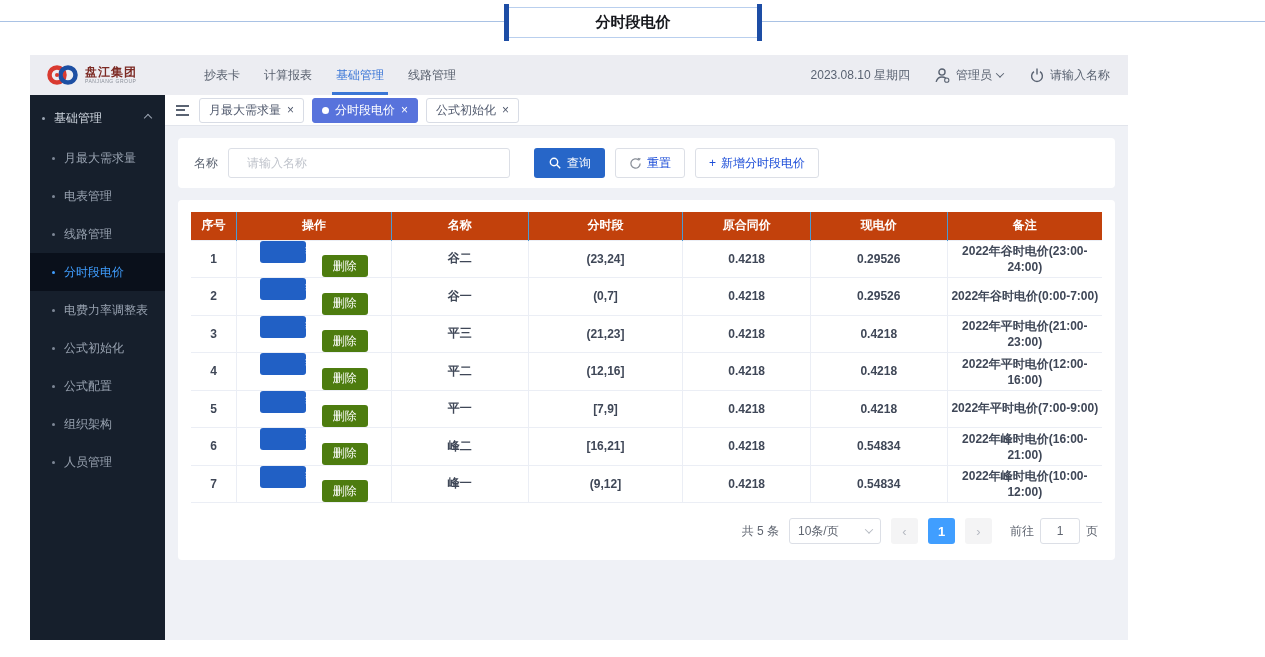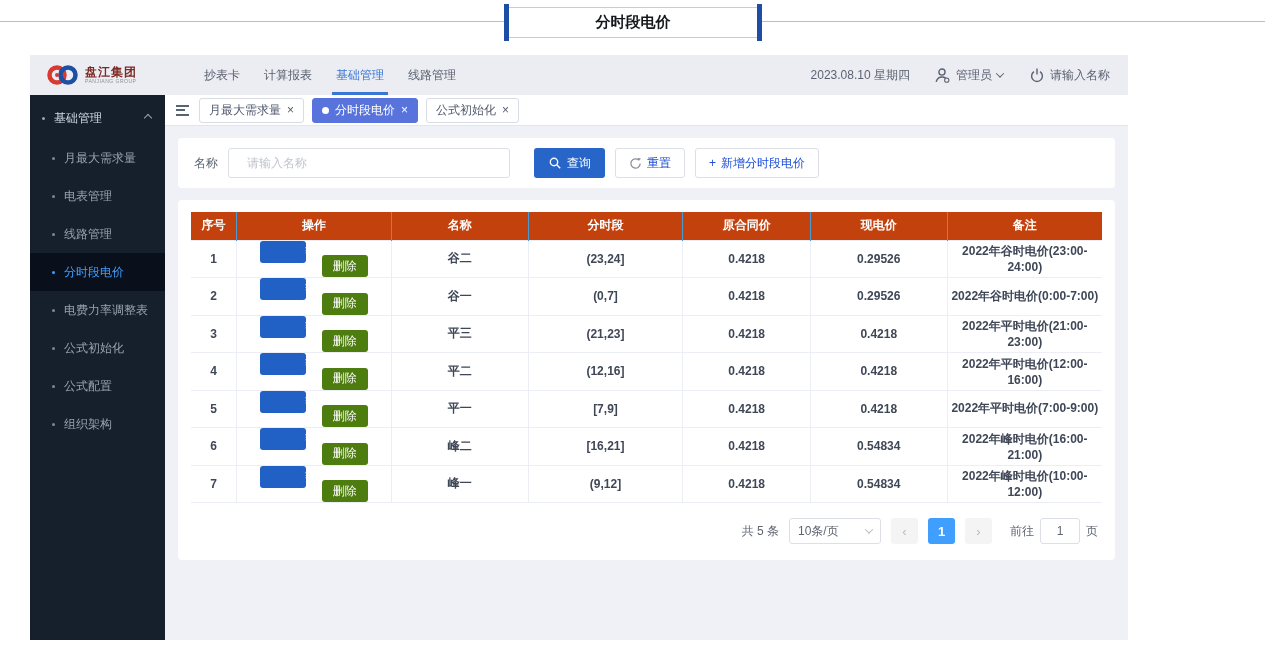--- a/index.html
+++ b/index.html
@@ -148,20 +148,21 @@
           <i class="chev up"></i>
         </div>
         <div class="sb-item">月最大需求量</div>
         <div class="sb-item">电表管理</div>
         <div class="sb-item">线路管理</div>
         <div class="sb-item active">分时段电价</div>
         <div class="sb-item">电费力率调整表</div>
         <div class="sb-item">公式初始化</div>
         <div class="sb-item">公式配置</div>
         <div class="sb-item">组织架构</div>
+        <div class="sb-item">人员管理</div>
       </div>
 
       <div class="main">
         <div class="tabbar">
           <span class="bars">
               <i></i>
               <i></i>
               <i></i>
             </span>
           <span class="tab">

